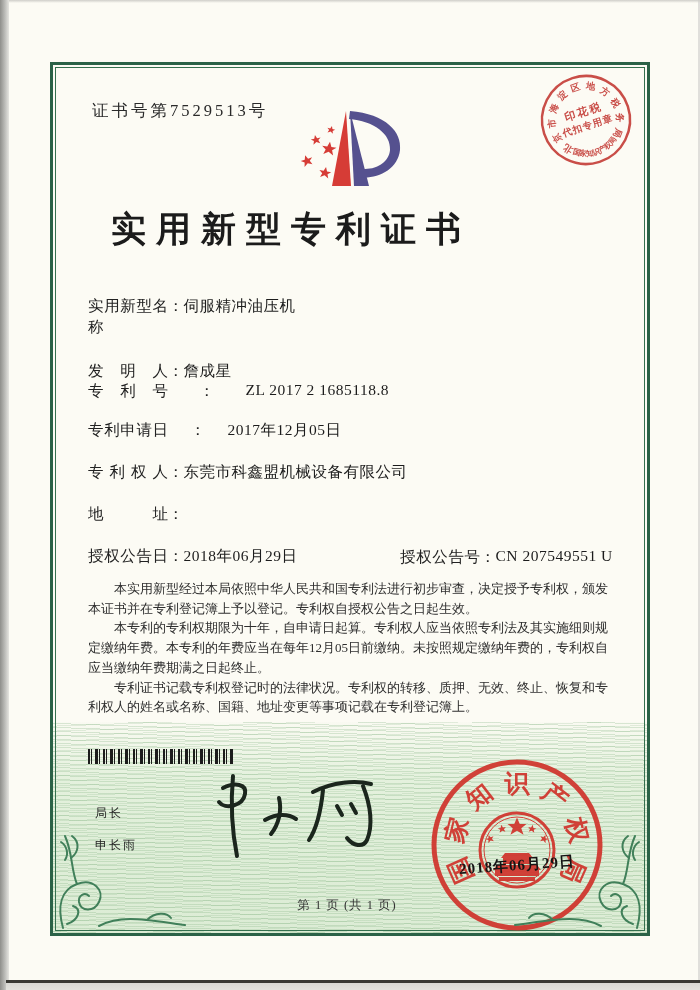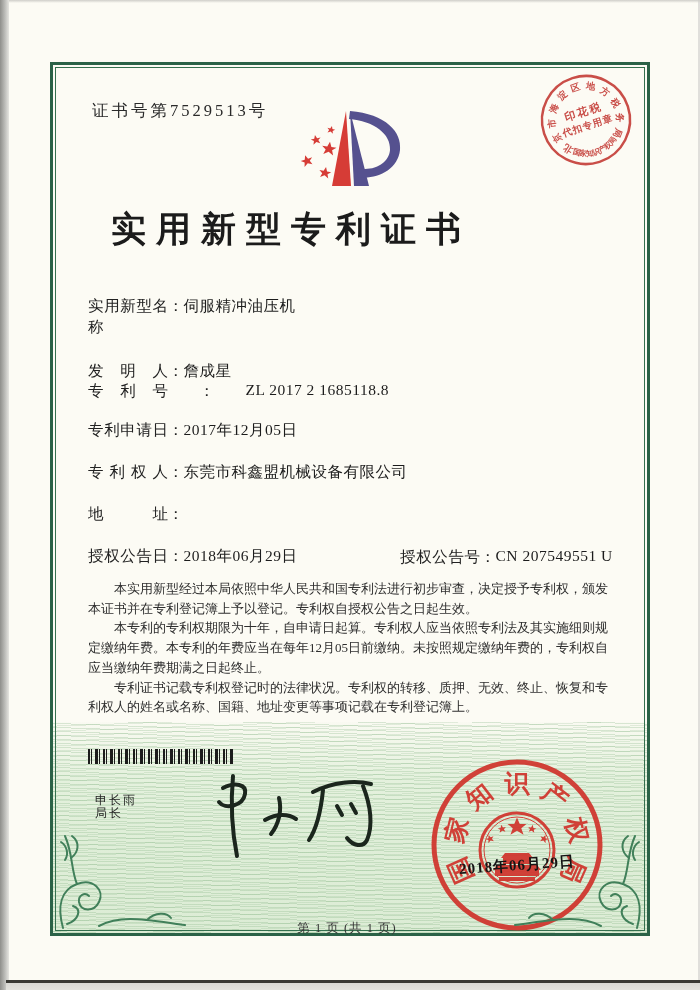--- a/index.html
+++ b/index.html
@@ -63,21 +63,21 @@
   .frow{position:absolute;left:88px;font-size:15.5px;display:flex;align-items:flex-start;}
   .flabel{
     display:inline-block;width:80px;text-align:justify;text-align-last:justify;
     flex:none;color:#222;
   }
   .fcolon{flex:none;color:#222;}
   .fvalue{letter-spacing:.5px;color:#1c1c1c;}
   #row-name {top:296px;}
   #row-inventor {top:361px;}
   #row-patno {top:381px;gap:31px;}
-  #row-appdate {top:420px;}
+  #row-appdate {top:420px;gap:22px;}
   #row-patentee {top:462px;}
   #row-address {top:504px;}
   #row-address .fvalue{max-width:398px;line-height:21px;}
   #row-grantdate {top:546px;}
   #row-grantno {top:547px;left:400px;}
   
   #paragraphs{
     position:absolute;left:88px;top:579px;width:528px;
     font-size:13px;line-height:19.7px;color:#2e2e2e;
   }
@@ -90,33 +90,33 @@
       #1c1c1c 3px 4px,transparent 4px 7px,
       #1c1c1c 7px 10px,transparent 10px 11px,
       #1c1c1c 11px 12px,transparent 12px 15px);
   }
   #director-title,#director-name{
     position:absolute;left:95px;
     font-family:"Liberation Sans","DejaVu Sans",sans-serif;
     font-size:12px;color:#222;letter-spacing:2px;
   }
   #director-title{top:805px;}
-  #director-name{top:792px;}
+  #director-name{top:837px;}
   #signature{position:absolute;left:195px;top:768px;}
   #seal{position:absolute;left:427px;top:755px;}
   #seal-date{
     position:absolute;left:425px;top:856px;width:184px;
     text-align:center;font-size:15px;font-weight:700;letter-spacing:1px;
     color:#141414;transform:rotate(-4deg);
   }
   .flourish{position:absolute;top:828px;}
   #flourish-left{left:51px;}
   #flourish-right{left:509px;transform:scaleX(-1);}
   #page-footer{
-    position:absolute;left:50px;top:920px;width:594px;
+    position:absolute;left:50px;top:897px;width:594px;
     text-align:center;font-size:12.5px;color:#333;letter-spacing:1px;
   }
   
   .sealtxt{fill:#d0342c;font-family:"Liberation Serif","DejaVu Serif",serif;font-weight:700;}
   .stamptxt{fill:#c5403a;font-family:"Liberation Serif","DejaVu Serif",serif;font-weight:700;}
 </style>
 </head>
 <body>
 
 <div id="paper"></div>

